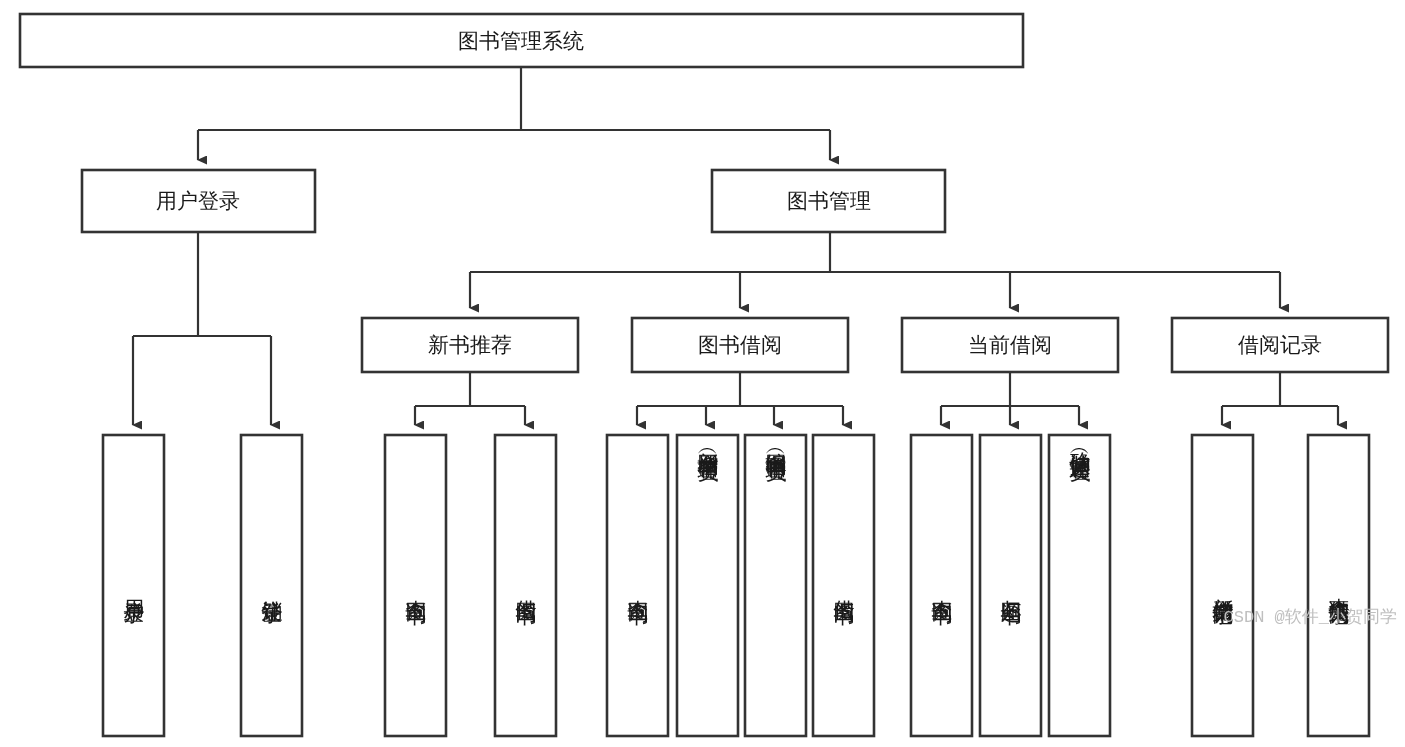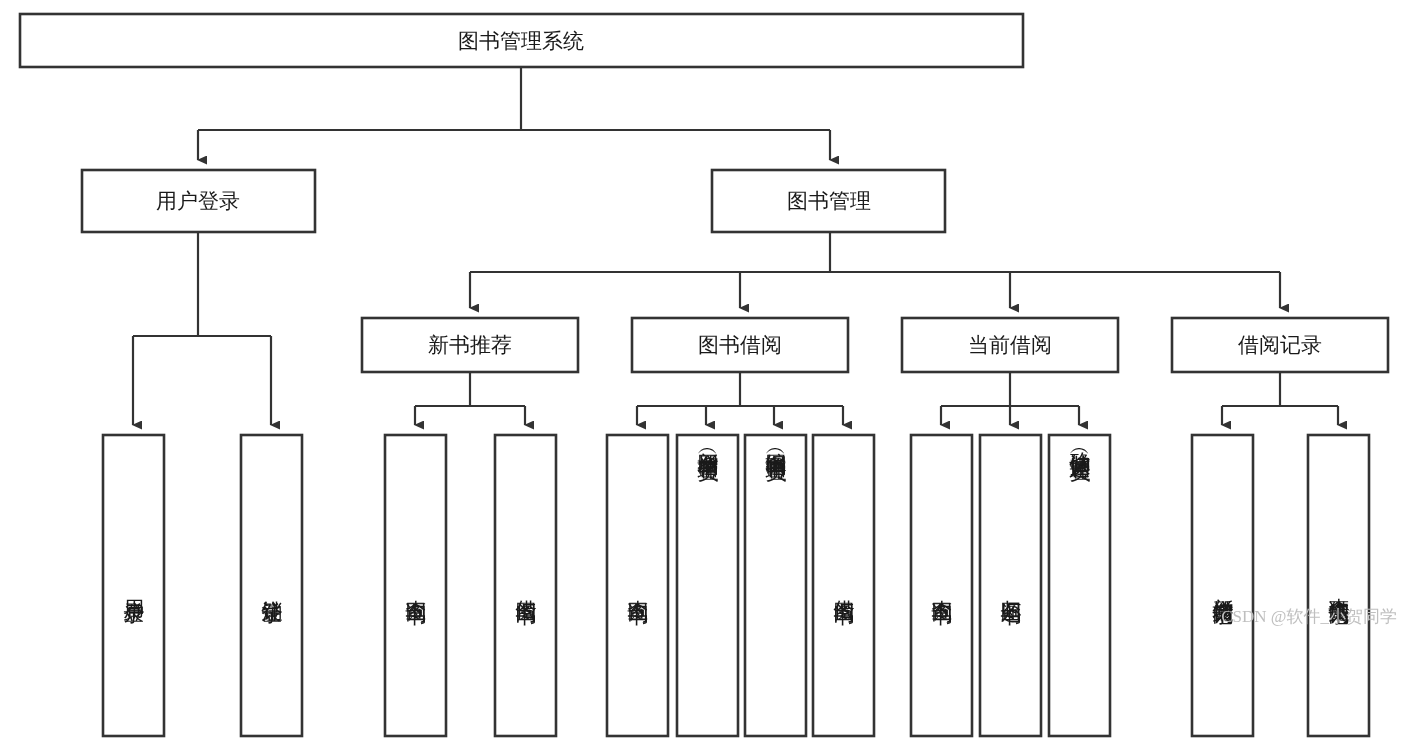--- a/index.html
+++ b/index.html
@@ -55,21 +55,21 @@
     line-height: 1.18;
     color: #1a1a1a;
     letter-spacing: 1.5px;
     white-space: nowrap;
     pointer-events: none;
   }
   .watermark {
     position: absolute;
     right: 8px;
     bottom: 6px;
-    font-family: Liberation Serif, serif;
+    font-family: Liberation Mono, monospace;
     font-size: 17px;
     color: #bfbfbf;
     white-space: nowrap;
   }
 </style>
 </head>
 <body>
 
 <div id="diagram-root">
 

